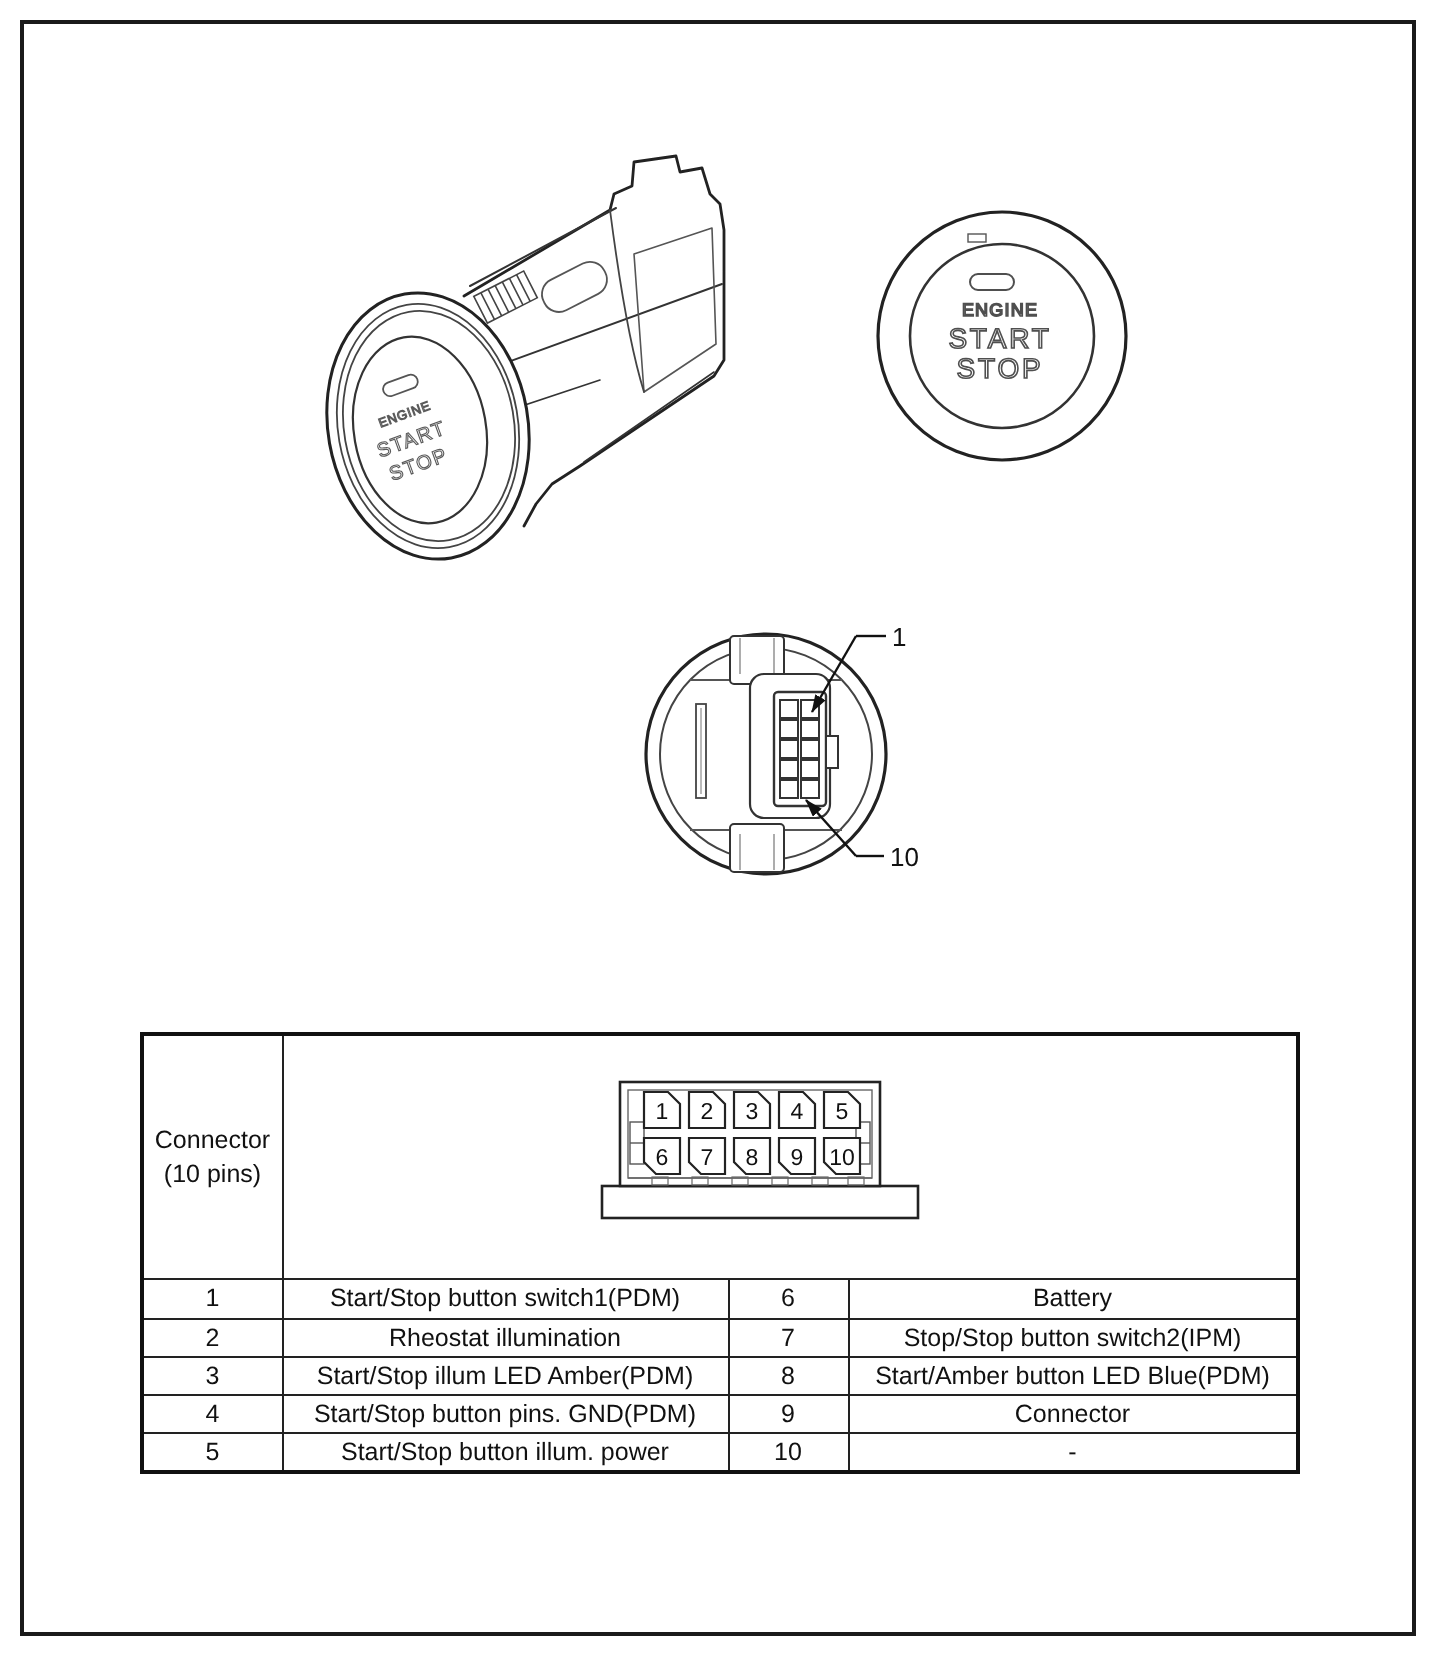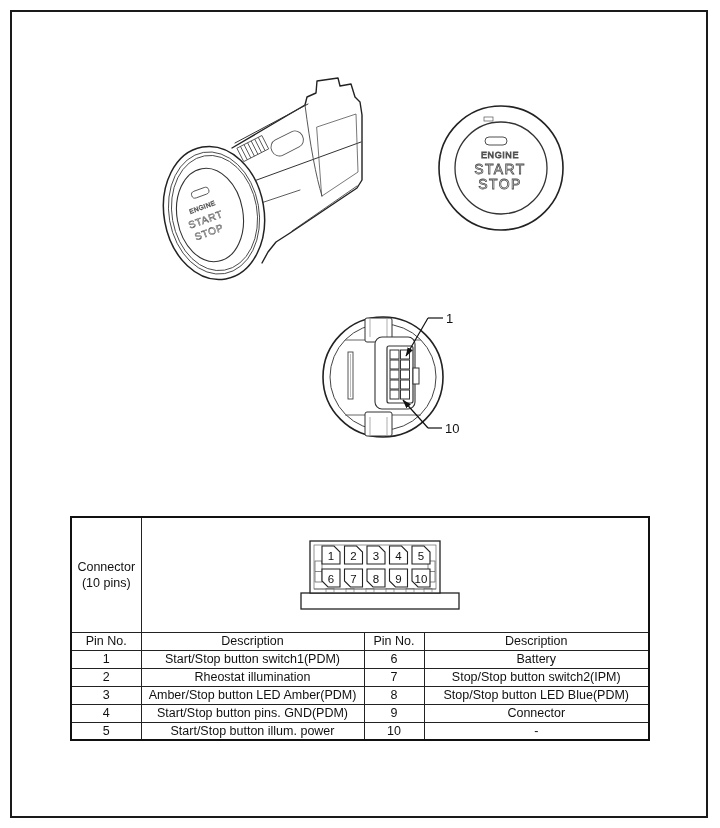--- a/index.html
+++ b/index.html
@@ -172,43 +172,37 @@
           <text x="127" y="21.5">5</text>
           <text x="37" y="44.5">6</text>
           <text x="59.5" y="44.5">7</text>
           <text x="82" y="44.5">8</text>
           <text x="104.5" y="44.5">9</text>
           <text x="127" y="44.5">10</text>
         </g>
       </svg>
     </td>
   </tr>
-  <tr class="head-row">
-    <td>Pin No.</td>
-    <td>Description</td>
-    <td>Pin No.</td>
-    <td>Description</td>
-  </tr>
   <tr class="data-row">
     <td>1</td>
     <td>Start/Stop button switch1(PDM)</td>
     <td>6</td>
     <td>Battery</td>
   </tr>
   <tr class="data-row">
     <td>2</td>
     <td>Rheostat illumination</td>
     <td>7</td>
     <td>Stop/Stop button switch2(IPM)</td>
   </tr>
   <tr class="data-row">
     <td>3</td>
-    <td>Amber/Stop button LED Amber(PDM)</td>
+    <td>Start/Stop illum LED Amber(PDM)</td>
     <td>8</td>
-    <td>Stop/Stop button LED Blue(PDM)</td>
+    <td>Start/Amber button LED Blue(PDM)</td>
   </tr>
   <tr class="data-row">
     <td>4</td>
     <td>Start/Stop button pins. GND(PDM)</td>
     <td>9</td>
     <td>Connector</td>
   </tr>
   <tr class="data-row">
     <td>5</td>
     <td>Start/Stop button illum. power</td>

